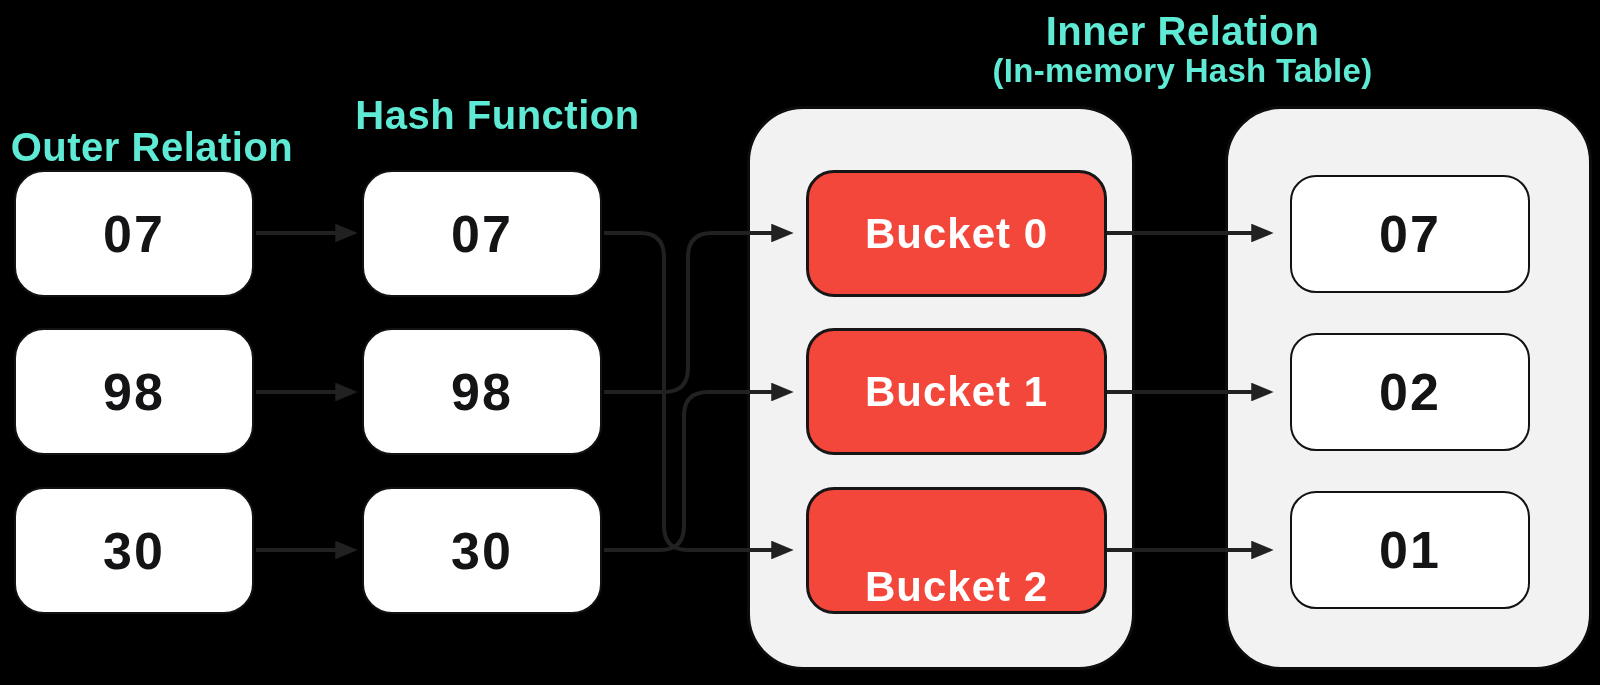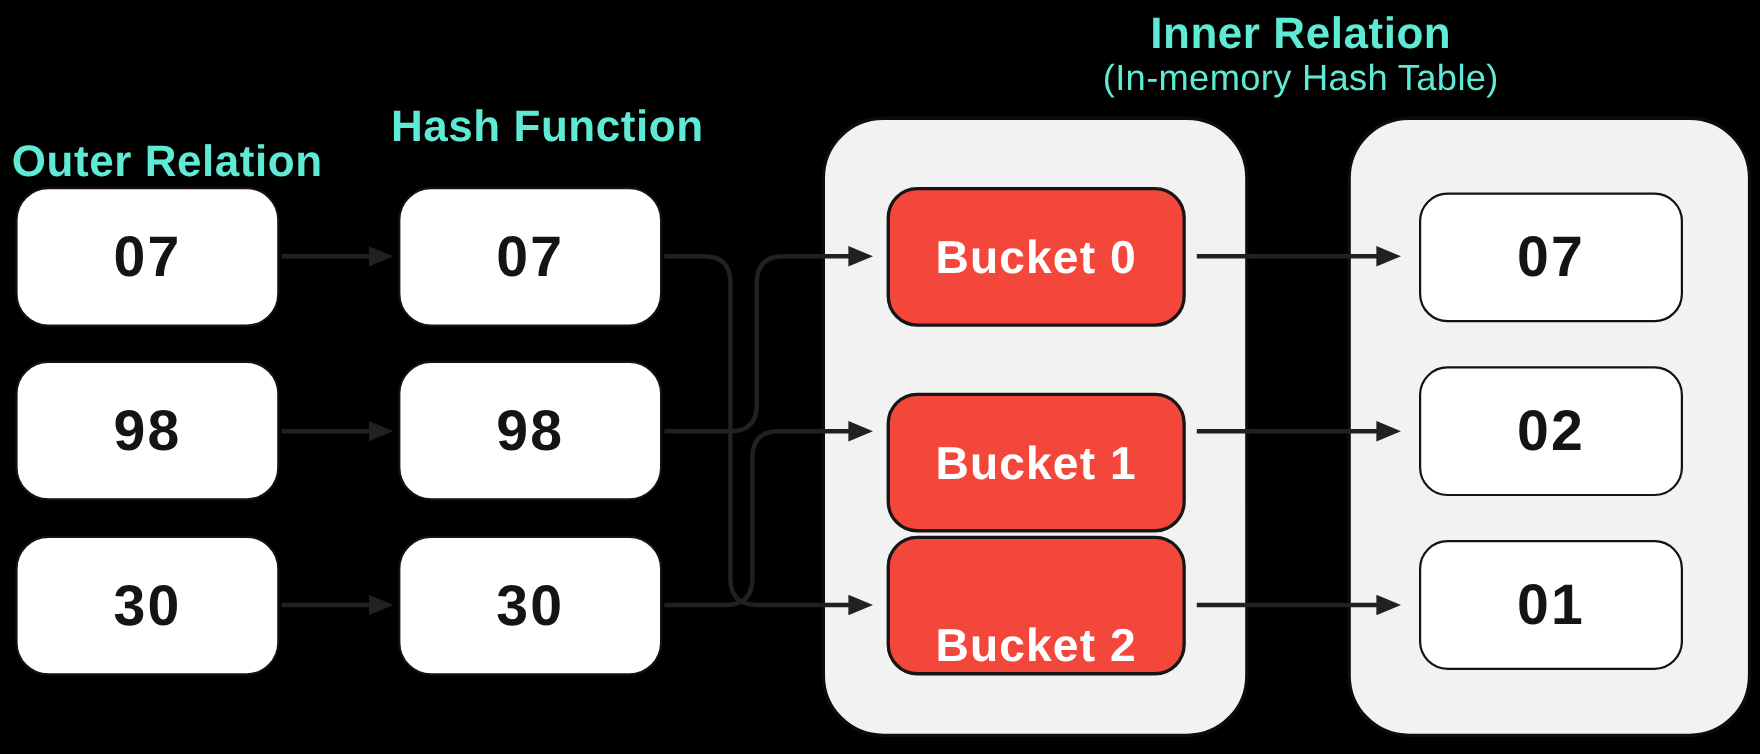--- a/index.html
+++ b/index.html
@@ -6,38 +6,38 @@
   .stage{
     position:relative;width:1600px;height:685px;background:#000000;
     overflow:hidden;font-family:"Liberation Sans",sans-serif;
   }
   .heading{
     position:absolute;color:#5eead4;font-weight:700;text-align:center;
     letter-spacing:.5px;line-height:1.05;
   }
   .h-col{top:94px;font-size:40px;}
   .h-inner-title{top:10px;font-size:40px;}
-  .h-inner-sub{top:54px;font-size:33px;font-weight:400;letter-spacing:.3px;}
+  .h-inner-sub{top:54px;font-size:33px;font-weight:700;letter-spacing:.3px;}
   .container{
     position:absolute;background:#f2f2f2;border:3px solid #0c0c0c;
     border-radius:56px;box-sizing:border-box;z-index:1;
   }
   .overlay{position:absolute;left:0;top:0;z-index:2;}
   .node{
     position:absolute;display:flex;align-items:center;justify-content:center;
     background:#ffffff;border:2px solid #121212;border-radius:30px;
     box-sizing:border-box;z-index:3;width:240px;height:127px;
   }
   .node .val{
     font-size:52px;font-weight:700;color:#141416;letter-spacing:2px;
   }
   .bucket{
     position:absolute;display:flex;align-items:center;justify-content:center;
     background:#f4473c;border:3px solid #161616;border-radius:28px;
-    box-sizing:border-box;z-index:3;width:272px;height:127px;
+    box-sizing:border-box;z-index:3;width:301px;height:127px;
   }
   .bucket .blabel{color:#ffffff;font-size:42px;font-weight:700;letter-spacing:1px;}
   .ivalue{
     position:absolute;display:flex;align-items:center;justify-content:center;
     background:#ffffff;border:2px solid #121212;border-radius:26px;
     box-sizing:border-box;z-index:3;width:240px;height:118px;
   }
   .ivalue .val{font-size:52px;font-weight:700;color:#141416;letter-spacing:2px;}
 </style>
 </head>
@@ -90,21 +90,21 @@
   <div class="node" style="left:362px;top:328px;">
     <span class="val">98</span>
   </div>
   <div class="node" style="left:362px;top:487px;">
     <span class="val">30</span>
   </div>
 
   <div class="bucket" style="left:806px;top:170px;">
     <span class="blabel">Bucket 0</span>
   </div>
-  <div class="bucket" style="left:806px;top:328px;margin-top:29px;">
+  <div class="bucket" style="left:806px;top:328px;">
     <span class="blabel">Bucket 1</span>
   </div>
   <div class="bucket" style="left:806px;top:487px;align-items:flex-end;">
     <span class="blabel">Bucket 2</span>
   </div>
 
   <div class="ivalue" style="left:1290px;top:175px;">
     <span class="val">07</span>
   </div>
   <div class="ivalue" style="left:1290px;top:333px;">

